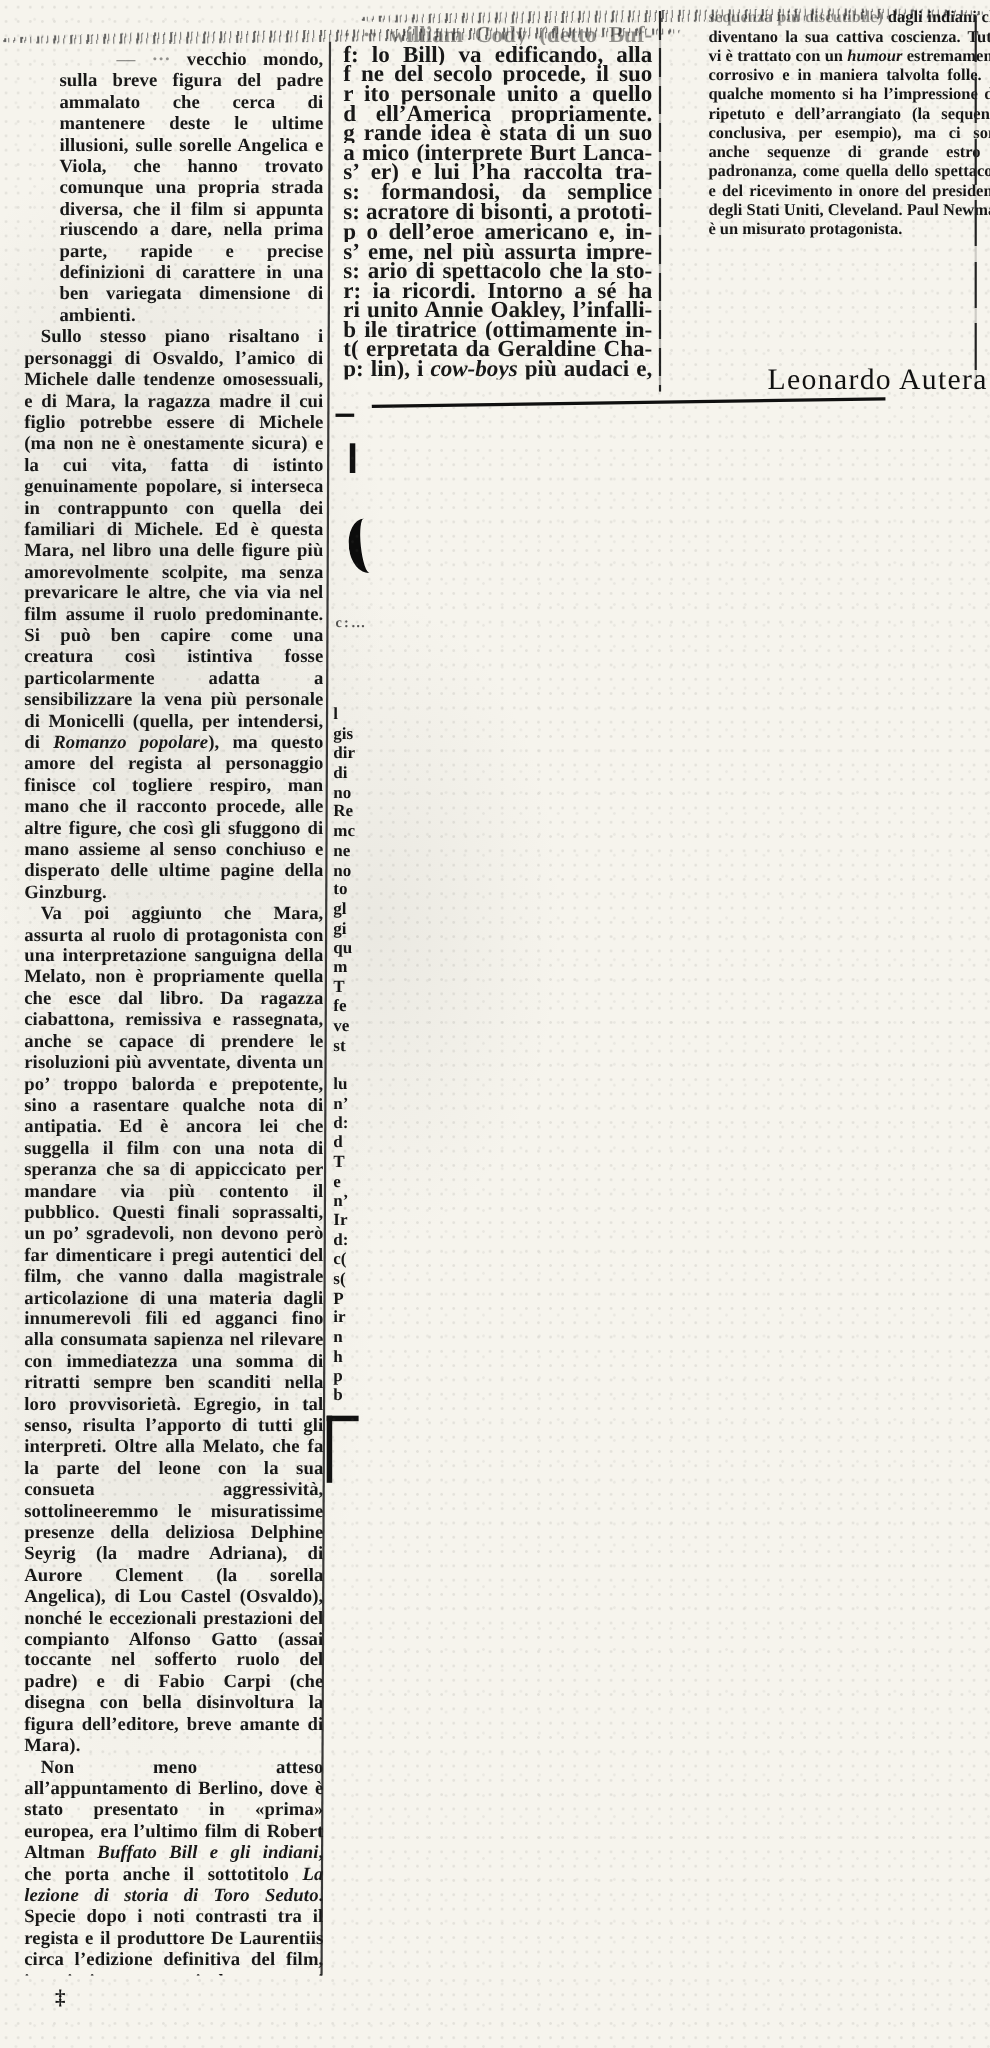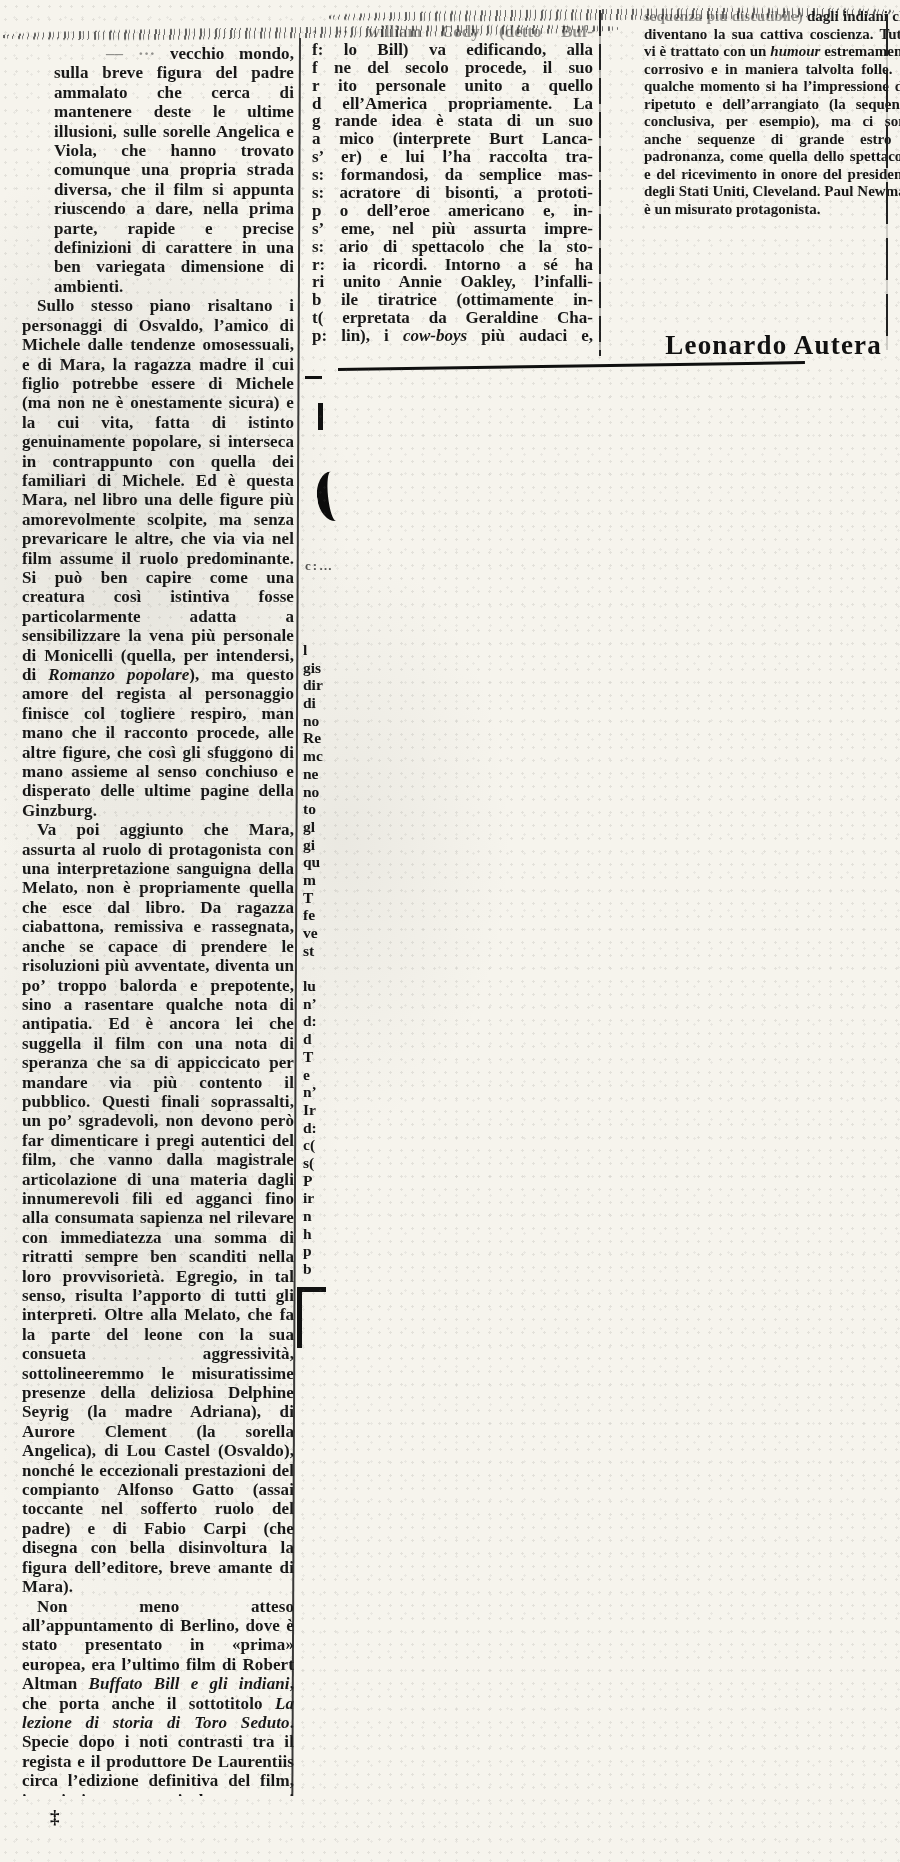--- a/index.html
+++ b/index.html
@@ -37,27 +37,27 @@
   .it { font-style:italic; }
   .smudged { opacity:.45; filter:blur(.7px); }
 
   .col-left {
     left:22px; top:44px; width:272px; height:1752px; overflow:hidden;
     font-size:17px; line-height:19.4px; letter-spacing:.1px; word-spacing:1px;
   }
   .col-left p.first  { text-indent:52px;margin-left:32px; }
   .indent { text-indent:15px; }
 
-  .col-mid { left:312px; top:23px; width:281px; font-size:17px; line-height:17.9px; overflow:hidden; }
+  .col-mid { left:312px; top:23px; width:281px; font-size:21px; line-height:17.9px; overflow:hidden; }
   .mid-line { text-align:justify; text-align-last:justify; height:17.9px; overflow:hidden; }
 
   .col-right { left:644px; top:8px; width:270px; font-size:15px; line-height:17.5px; }
   .byline {
-    position:absolute; left:612px; top:330px; width:270px; text-align:right;
-    font-size:27px; font-weight:700; letter-spacing:1.2px; color:#111;
+    position:absolute; left:628px; top:330px; width:270px; text-align:right;
+    font-size:27px; font-weight:400; letter-spacing:1.2px; color:#111;
   }
 
   .vrule { position:absolute; width:2px; background:#1e1e1e; }
   .rule-a { left:299px; top:38px; height:1758px; transform:rotate(.25deg); transform-origin:top center; opacity:.88; }
   .rule-b { left:599px; top:10px; height:346px;
     background:repeating-linear-gradient(180deg,#222 0 26px, rgba(20,20,20,.3) 26px 34px); }
   .rule-margin { left:886px; top:14px; height:336px;
     background:repeating-linear-gradient(180deg,#222 0 42px, rgba(20,20,20,.18) 42px 56px); }
 
   .hrule { position:absolute; left:338px; top:368px; width:467px; height:3px; background:#101010;

